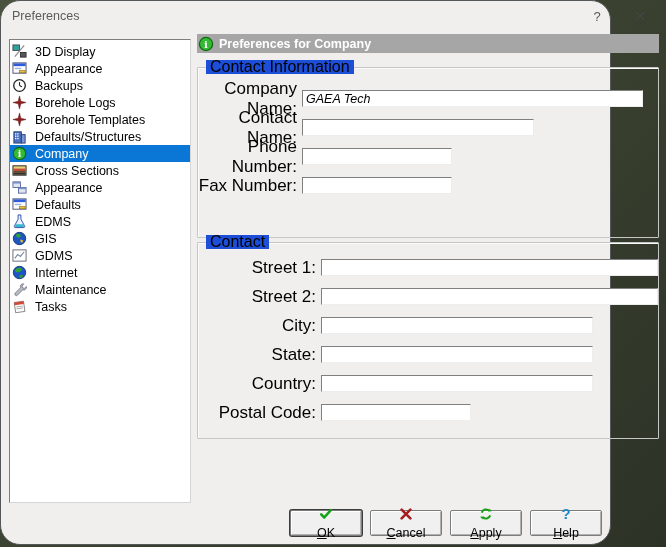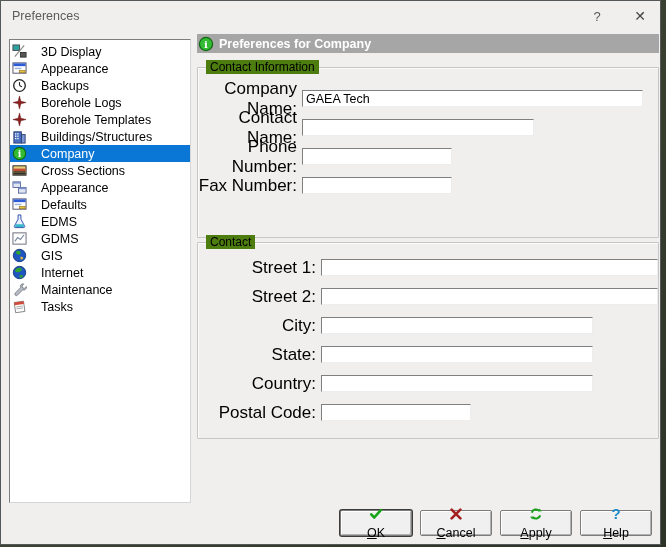--- a/index.html
+++ b/index.html
@@ -1,49 +1,49 @@
 <!DOCTYPE html>
 <html style="--sel: #0a77d7; --selText: #ffffff; --hdrBg: #a6a6a6; --hdrText: #ffffff; --helpBlue: #1f86c5;"><head>
 <meta charset="utf-8">
 <style>
   html,body{margin:0;padding:0;width:666px;height:547px;overflow:hidden;
     font-family:"Liberation Sans", sans-serif;}
   .desktop{position:relative;width:666px;height:547px;
     background:linear-gradient(135deg,#49523f 0%,#39402f 55%,#2c3226 100%);}
-  .dialog{position:absolute;left:0;top:0;width:661px;height:545px;box-sizing:border-box;
-    background:#f0efed;border:1px solid #55585a;border-radius:1px;}
+  .dialog{position:absolute;left:0;top:0;width:611px;height:545px;box-sizing:border-box;
+    background:#f0efed;border:1px solid #55585a;border-radius:20px;}
   
   .titlebar{position:absolute;left:0;top:0;width:100%;height:32px;}
   .win-title{position:absolute;left:11px;top:8px;font-size:12.5px;color:#5c5c5c;}
   .cap-btn{position:absolute;top:4px;width:30px;height:22px;display:flex;align-items:center;
     justify-content:center;color:#585858;font-size:13px;cursor:default;background:transparent;border:0;}
   .cap-help{left:581px;}
   .cap-close{left:624px;font-size:14px;color:#454545;}
   
   .listbox{position:absolute;left:8px;top:38px;width:182px;height:464px;box-sizing:border-box;
     background:#ffffff;border:1px solid #d6d6d6;border-top-color:#7e7e7e;border-left-color:#7e7e7e;
     padding-top:3px;overflow:hidden;}
-  .lb-item{height:17px;display:flex;align-items:center;gap:14px;padding-left:2px;
+  .lb-item{height:17px;display:flex;align-items:center;gap:8px;padding-left:2px;
     font-size:12.5px;color:#000;white-space:nowrap;}
   .lb-item.selected{background:var(--sel,#0a77d7);color:var(--selText,#fff);}
   .lb-icon{width:15px;height:15px;flex:0 0 15px;display:inline-flex;}
   .lb-icon svg{width:15px;height:15px;}
   
   .panel-header{position:absolute;left:196px;top:33px;width:462px;height:19px;box-sizing:border-box;
     background:var(--hdrBg,#a6a6a6);color:var(--hdrText,#fff);display:flex;align-items:center;
     font-weight:bold;font-size:12.5px;}
   .panel-header .hdr-icon{width:16px;height:16px;margin:0 5px 0 1px;display:inline-flex;}
   .panel-header .hdr-icon svg{width:16px;height:16px;}
   
   .group{position:absolute;left:196px;width:462px;box-sizing:border-box;
     border:1px solid #c6c6c6;box-shadow:inset 1px 1px 0 #fbfbfb;border-radius:1px;}
   .group-contact{top:66px;height:171px;}
   .group-address{top:241px;height:197px;}
-  .group-title{position:absolute;top:-8px;left:8px;background:#4d7c0f;padding:0 4px;
-    font-size:12px;color:#000;line-height:14px;}
+  .group-title{position:absolute;top:-8px;left:8px;background:#1d4ed8;padding:0 4px;
+    font-size:16px;color:#000;line-height:14px;}
   .rows{box-sizing:border-box;}
   .group-contact .rows{padding-top:22px;}
   .group-address .rows{padding-top:16px;margin-left:19px;}
   .row{display:flex;align-items:center;height:17px;margin-bottom:12px;}
   .row .flabel{width:99px;text-align:right;margin-right:5px;font-size:17px;color:#000;flex:0 0 99px;}
   .tb{height:17px;box-sizing:border-box;background:#fff;border:1px solid #ededed;
     border-top-color:#7f7f7f;border-left-color:#7f7f7f;font-family:"Liberation Sans",sans-serif;
     font-size:12.5px;padding:0 3px;color:#000;outline:none;}
   
   .btnrow{position:absolute;top:509px;right:8px;display:flex;gap:8px;}
@@ -128,21 +128,21 @@
               <g fill="#fff">
                 <rect x="3.2" y="4.5" width="1.4" height="1.4"></rect>
                 <rect x="5.6" y="4.5" width="1.4" height="1.4"></rect>
                 <rect x="3.2" y="7" width="1.4" height="1.4"></rect>
                 <rect x="5.6" y="7" width="1.4" height="1.4"></rect>
                 <rect x="3.2" y="9.5" width="1.4" height="1.4"></rect>
                 <rect x="5.6" y="9.5" width="1.4" height="1.4"></rect>
               </g>
             </svg>
           </span>
-    <span class="lb-label">Buildings/Structures</span>
+    <span class="lb-label">Defaults/Structures</span>
   </div>
         <div class="lb-item selected">
     <span class="lb-icon">
             <svg viewBox="0 0 16 16">
               <circle cx="8" cy="8" r="6.6" fill="#33bb33" stroke="#116611" stroke-width="1.2"></circle>
               <text x="8" y="12" font-family="DejaVu Serif, serif" font-size="10" font-weight="bold" fill="#fff" text-anchor="middle">i</text>
             </svg>
           </span>
     <span class="lb-label">Company</span>
   </div>
@@ -184,35 +184,35 @@
             <svg viewBox="0 0 16 16">
               <path d="M6.5 1 h3 v4.5 L13.5 13 a1 1 0 0 1 -.9 1.5 H3.4 a1 1 0 0 1 -.9 -1.5 L6.5 5.5 Z" fill="#eaf2ff" stroke="#2a4aa8"></path>
               <path d="M4.2 11 h7.6 l1 1.9 a.6 .6 0 0 1 -.5 .9 H3.7 a.6 .6 0 0 1 -.5 -.9 Z" fill="#35b8c8"></path>
             </svg>
           </span>
     <span class="lb-label">EDMS</span>
   </div>
         <div class="lb-item">
     <span class="lb-icon">
             <svg viewBox="0 0 16 16">
-              <rect x="1" y="2" width="14" height="12" fill="#fff" stroke="#667"></rect>
-              <polyline points="3,11 6,7 9,9 13,4" fill="none" stroke="#7a8aa0" stroke-width="1.2"></polyline>
-            </svg>
-          </span>
-    <span class="lb-label">GDMS</span>
-  </div>
-        <div class="lb-item">
-    <span class="lb-icon">
-            <svg viewBox="0 0 16 16">
               <circle cx="8" cy="8" r="6.6" fill="#1f55c0" stroke="#123a80"></circle>
               <path d="M4 4 q3 -2 5 0 q1 2 -1 3 q-3 1 -4 -3z" fill="#2ea32e"></path>
               <path d="M9 9 q3 0 3 2 q-1 2 -3 1z" fill="#d9b93a"></path>
             </svg>
           </span>
     <span class="lb-label">GIS</span>
+  </div>
+        <div class="lb-item">
+    <span class="lb-icon">
+            <svg viewBox="0 0 16 16">
+              <rect x="1" y="2" width="14" height="12" fill="#fff" stroke="#667"></rect>
+              <polyline points="3,11 6,7 9,9 13,4" fill="none" stroke="#7a8aa0" stroke-width="1.2"></polyline>
+            </svg>
+          </span>
+    <span class="lb-label">GDMS</span>
   </div>
         <div class="lb-item">
     <span class="lb-icon">
             <svg viewBox="0 0 16 16">
               <circle cx="8" cy="8" r="6.6" fill="#1f55c0" stroke="#123a80"></circle>
               <path d="M3 6 q2 -4 6 -3 q3 2 0 4 q-4 2 -6 -1z" fill="#2ea32e"></path>
               <path d="M8 11 q3 -1 4 1 q-2 2.5 -4 1z" fill="#2ea32e"></path>
             </svg>
           </span>
     <span class="lb-label">Internet</span>
@@ -248,21 +248,21 @@
           </svg>
         </span>
       <span>Preferences for Company</span>
     </div>
 
     <div class="group group-contact">
       <span class="group-title">Contact Information</span>
       <div class="rows" id="rows-0">
           <div class="row">
     <label class="flabel">Company Name:</label>
-    <input class="tb" type="text" value="GAEA Tech" style="width: 341px;">
+    <input class="tb" type="text" value="GAEA Tech" style="width: 341px; font-style: italic;">
   </div>
           <div class="row">
     <label class="flabel">Contact Name:</label>
     <input class="tb" type="text" value="" style="width: 232px;">
   </div>
           <div class="row">
     <label class="flabel">Phone Number:</label>
     <input class="tb" type="text" value="" style="width: 150px;">
   </div>
           <div class="row">

